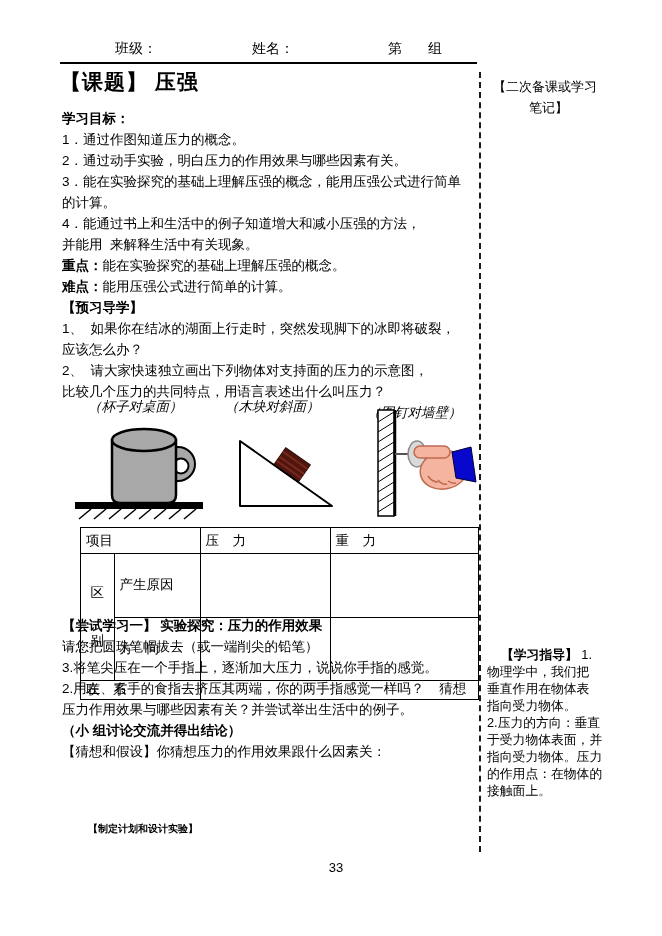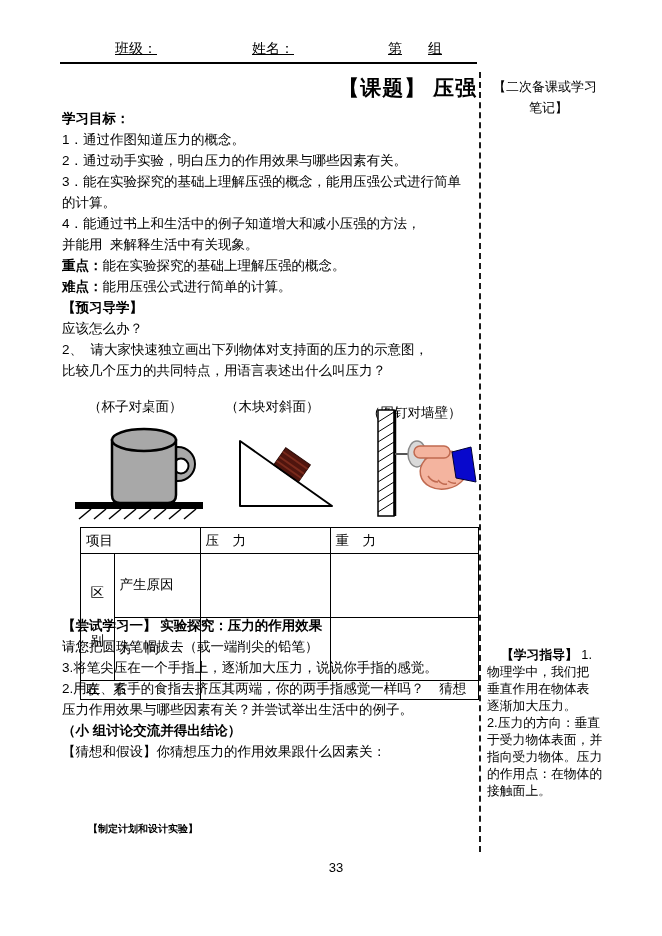--- a/index.html
+++ b/index.html
@@ -4,31 +4,31 @@
 <style>
   html,body{margin:0;padding:0;}
   body{
     width:662px;height:936px;position:relative;background:#ffffff;
     font-family:"Liberation Sans","DejaVu Sans",sans-serif;color:#000;
     overflow:hidden;
   }
   .abs{position:absolute;}
   
   .page-header{left:60px;top:36px;width:417px;height:26px;border-bottom:2px solid #000;}
-  .page-header span{position:absolute;top:4px;font-size:14px;white-space:pre;text-decoration:underline;}
+  .page-header span{position:absolute;top:4px;font-size:14px;white-space:pre;}
   .h-class{left:55px;} .h-name{left:192px;} .h-group-pre{left:328px;} .h-group-post{left:368px;}
   
-  .doc-title{left:60px;top:74px;width:417px;text-align:right;font-size:21px;font-weight:bold;letter-spacing:1px;}
+  .doc-title{left:60px;top:68px;width:417px;text-align:left;font-size:21px;font-weight:bold;letter-spacing:1px;}
   
   .tline{white-space:pre;font-size:13.5px;line-height:21px;height:21px;}
   .text1{left:62px;top:108px;width:430px;}
   .text2{left:62px;top:615px;width:430px;}
   .bold{font-weight:bold;}
   
-  .captions{left:60px;top:398px;width:418px;height:18px;}
+  .captions{left:60px;top:398px;width:418px;height:18px;font-style:italic;}
   .captions span{position:absolute;top:0;font-size:13.5px;white-space:pre;}
   .cap-cup{left:28px;} .cap-block{left:165px;} .cap-tack{left:307px;margin-top:6px;}
   
   .fig{position:absolute;}
   .fig-mug{left:75px;top:412px;}
   .fig-incline{left:228px;top:430px;}
   .fig-tack{left:372px;top:408px;}
   
   .grid-table{left:80px;top:527px;border-collapse:collapse;table-layout:fixed;}
   .grid-table td{border:1.5px solid #000;font-size:13.5px;padding:0 5px;vertical-align:middle;white-space:pre;}
@@ -63,20 +63,21 @@
   <div class="tline bold">学习目标：</div>
   <div class="tline">1．通过作图知道压力的概念。</div>
   <div class="tline">2．通过动手实验，明白压力的作用效果与哪些因素有关。</div>
   <div class="tline">3．能在实验探究的基础上理解压强的概念，能用压强公式进行简单</div>
   <div class="tline">的计算。</div>
   <div class="tline">4．能通过书上和生活中的例子知道增大和减小压强的方法，</div>
   <div class="tline">并能用  来解释生活中有关现象。</div>
   <div class="tline"><span class="bold">重点：</span><span>能在实验探究的基础上理解压强的概念。</span></div>
   <div class="tline"><span class="bold">难点：</span><span>能用压强公式进行简单的计算。</span></div>
   <div class="tline bold">【预习导学】</div>
+  <div class="tline">1、  如果你在结冰的湖面上行走时，突然发现脚下的冰即将破裂，</div>
   <div class="tline">应该怎么办？</div>
   <div class="tline">2、  请大家快速独立画出下列物体对支持面的压力的示意图，</div>
   <div class="tline">比较几个压力的共同特点，用语言表述出什么叫压力？</div>
 </div>
 
 <div class="abs captions">
   <span class="cap-cup">（杯子对桌面）</span>
   <span class="cap-block">（木块对斜面）</span>
   <span class="cap-tack">（图钉对墙壁）</span>
 </div>
@@ -194,19 +195,19 @@
 
 <div class="abs sidebar-note">
   <div class="n1">【二次备课或学习</div>
   <div class="n2">笔记】</div>
 </div>
 
 <div class="abs sidebar-guide">
   <div class="gline g-head"><span class="bold">【学习指导】</span><span> 1.</span></div>
   <div class="gline">物理学中，我们把</div>
   <div class="gline">垂直作用在物体表</div>
-  <div class="gline">逐渐加大压力。</div>
+  <div class="gline">指向受力物体。</div>
   <div class="gline">2.压力的方向：垂直</div>
   <div class="gline">于受力物体表面，并</div>
   <div class="gline">指向受力物体。压力</div>
   <div class="gline">的作用点：在物体的</div>
   <div class="gline">接触面上。</div>
 </div>
 
 </body></html>

